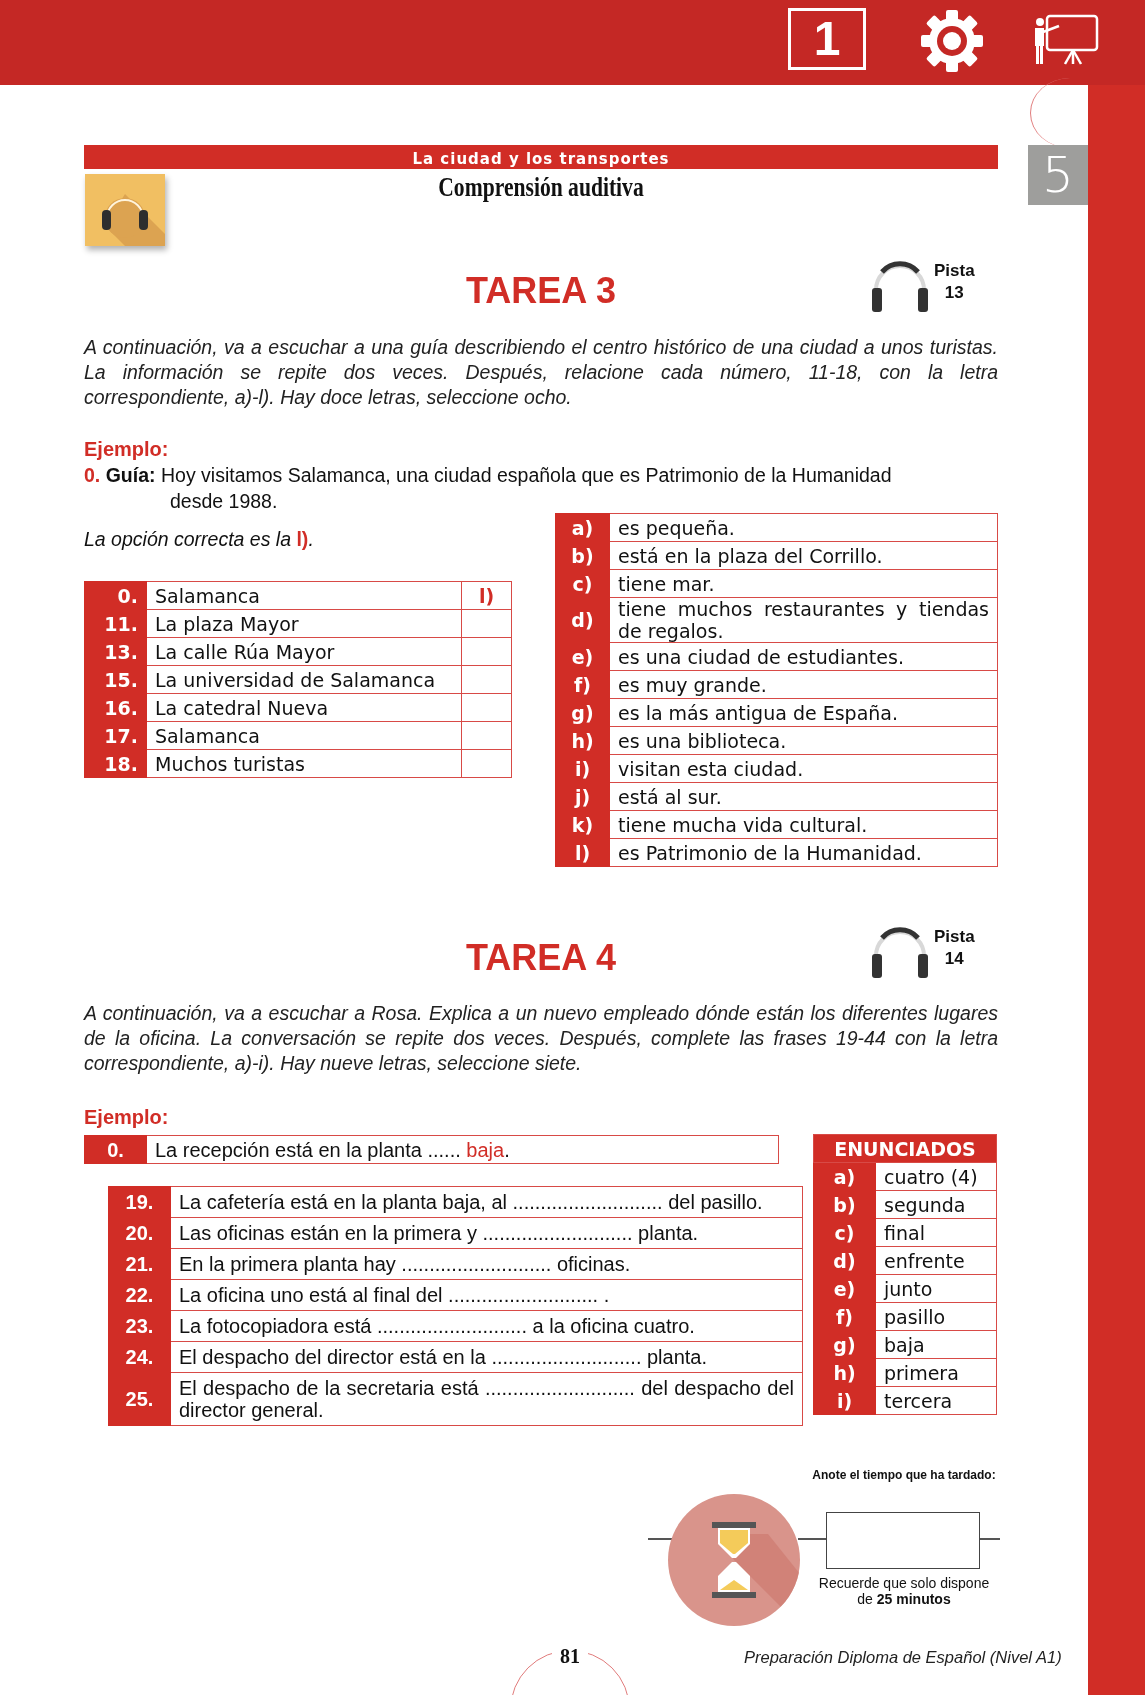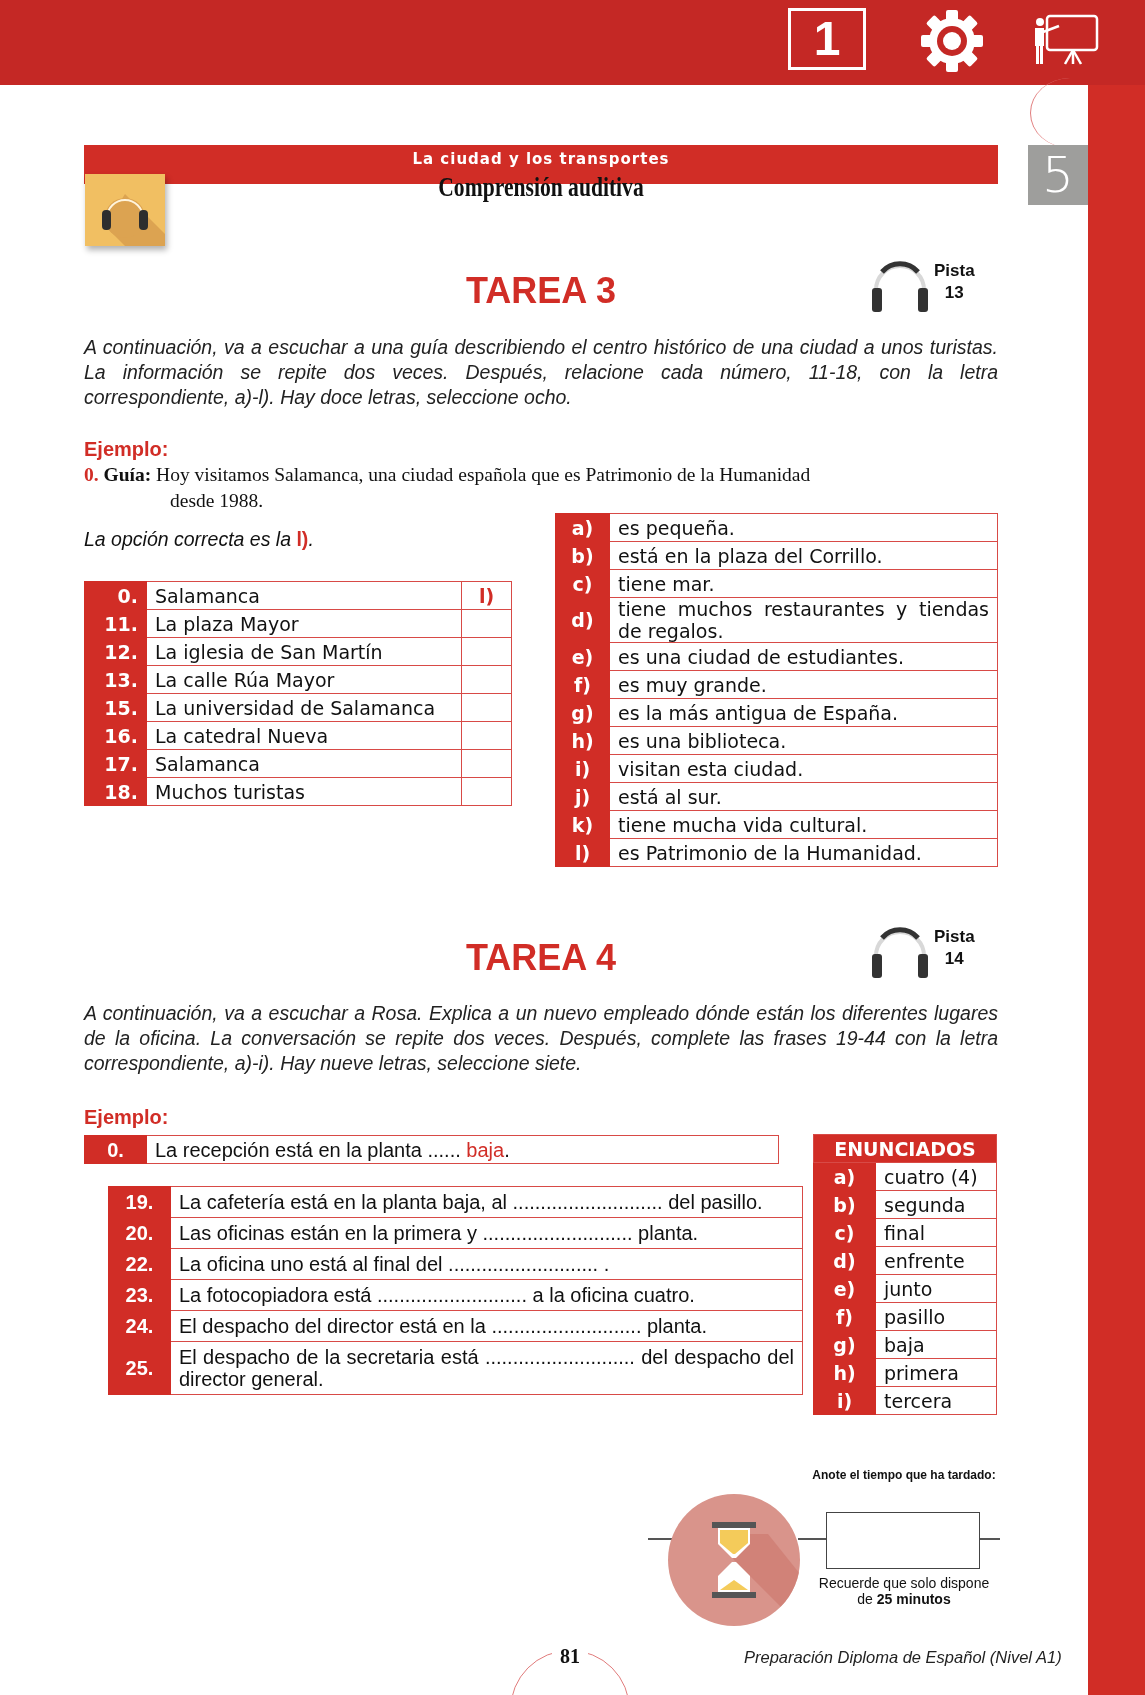--- a/index.html
+++ b/index.html
@@ -10,38 +10,38 @@
   .unit-box { position: absolute; left: 788px; top: 8px; width: 78px; height: 62px; border: 3px solid #fff; color: #fff;
     font-family: "Liberation Sans", sans-serif; font-weight: bold; font-size: 48px; text-align: center; line-height: 56px; }
   .gear { position: absolute; left: 919px; top: 8px; width: 66px; height: 66px; }
   .teacher { position: absolute; left: 1033px; top: 14px; width: 68px; height: 56px; }
 
   .right-band { position: absolute; left: 1088px; top: 85px; width: 57px; height: 1610px; background: #d12d26; }
   .arc-top { position: absolute; left: 1030px; top: 78px; width: 80px; height: 70px; border-left: 1.5px solid #e07b7b; border-radius: 50%; }
   .chapter-tab { position: absolute; left: 1028px; top: 145px; width: 60px; height: 60px; background: #9e9e9c; color: #fff;
     font-family: "DejaVu Sans", sans-serif; font-size: 50px; text-align: center; line-height: 60px; font-weight: 300; }
 
-  .section-bar { position: absolute; left: 84px; top: 145px; width: 914px; height: 39px; background: #d12d26; color: #fff;
+  .section-bar { position: absolute; left: 84px; top: 145px; width: 914px; height: 24px; background: #d12d26; color: #fff;
     font-family: "DejaVu Sans", sans-serif; font-weight: bold; font-size: 15px; text-align: center; line-height: 28px; letter-spacing: 1px; }
   .section-sub { position: absolute; left: 84px; top: 172px; width: 914px; text-align: center;
     font-family: "Liberation Serif", serif; font-weight: bold; font-size: 27px; transform: scaleX(0.8); }
   .audio-badge { position: absolute; left: 85px; top: 174px; width: 80px; height: 72px; background: #f1bf62;
     box-shadow: 2px 4px 6px rgba(0,0,0,0.3); overflow: hidden; }
 
   .tarea-title { position: absolute; left: 84px; width: 914px; text-align: center; color: #d12d26;
     font-family: "Liberation Sans", sans-serif; font-weight: bold; font-size: 36px; }
   .pista { position: absolute; width: 120px; height: 60px; }
   .pista svg { position: absolute; left: 0; top: 0; }
   .pista-label { position: absolute; left: 66px; top: 6px; font-family: "Liberation Sans", sans-serif; font-weight: bold;
     font-size: 17px; text-align: center; line-height: 22px; }
 
   .instr { position: absolute; left: 84px; width: 914px; font-family: "Liberation Sans", sans-serif; font-style: italic;
     font-size: 19.5px; line-height: 25px; text-align: justify; color: #222; }
   .red-label { position: absolute; left: 84px; color: #d12d26; font-family: "Liberation Sans", sans-serif; font-weight: bold; font-size: 20px; }
-  .ex-line { position: absolute; left: 84px; font-family: Liberation Serif, serif; font-size: 19.5px; line-height: 26px; }
+  .ex-line { position: absolute; left: 84px; font-family: Liberation Sans, sans-serif; font-size: 19.5px; line-height: 26px; }
   .ex-line .num { color: #d12d26; font-weight: bold; }
   .ex-line .who { font-weight: bold; }
   .correct-line { position: absolute; left: 84px; top: 528px; font-family: "Liberation Sans", sans-serif; font-style: italic; font-size: 19.5px; }
   .correct-line .red { color: #d12d26; font-weight: bold; font-style: normal; }
 
   table.t { position: absolute; border-collapse: collapse; font-family: "DejaVu Sans", sans-serif; font-size: 19px; }
   table.t td { border: 1.5px solid #d84a46; height: 28px; padding: 0 8px; line-height: 22px; }
   table.t td.n { background: #d12d26; color: #fff; font-weight: bold; text-align: right; border-color: #d12d26; }
   table.t td.l { background: #d12d26; color: #fff; font-weight: bold; text-align: center; border-color: #d12d26; }
   table.t td.ans { color: #d12d26; font-weight: bold; text-align: center; }
@@ -145,25 +145,20 @@
         <td class="n" style="width:62px;">0.</td>
         <td>Salamanca</td>
         <td class="ans" style="width:50px;">l)</td>
       </tr>
       <tr>
         <td class="n" style="width:62px;">11.</td>
         <td>La plaza Mayor</td>
         <td class="ans" style="width:50px;"></td>
       </tr>
       <tr>
-        <td class="n" style="width:62px;">12.</td>
-        <td>La iglesia de San Martín</td>
-        <td class="ans" style="width:50px;"></td>
-      </tr>
-      <tr>
         <td class="n" style="width:62px;">13.</td>
         <td>La calle Rúa Mayor</td>
         <td class="ans" style="width:50px;"></td>
       </tr>
       <tr>
         <td class="n" style="width:62px;">15.</td>
         <td>La universidad de Salamanca</td>
         <td class="ans" style="width:50px;"></td>
       </tr>
       <tr>
@@ -266,20 +261,24 @@
 
 <table class="t t4" style="left:84px; top:1186px; width:695px;margin-left:24px;">
   <tbody id="t4-items">
       <tr>
         <td class="n" style="width:62px;">19.</td>
         <td class="just" style="padding-top:4px;padding-bottom:4px;">La cafetería está en la planta baja, al ........................... del pasillo.</td>
       </tr>
       <tr>
         <td class="n" style="width:62px;">20.</td>
         <td class="just" style="padding-top:4px;padding-bottom:4px;">Las oficinas están en la primera y ........................... planta.</td>
+      </tr>
+      <tr>
+        <td class="n" style="width:62px;">21.</td>
+        <td class="just" style="padding-top:4px;padding-bottom:4px;">En la primera planta hay ........................... oficinas.</td>
       </tr>
       <tr>
         <td class="n" style="width:62px;">22.</td>
         <td class="just" style="padding-top:4px;padding-bottom:4px;">La oficina uno está al final del ........................... .</td>
       </tr>
       <tr>
         <td class="n" style="width:62px;">23.</td>
         <td class="just" style="padding-top:4px;padding-bottom:4px;">La fotocopiadora está ........................... a la oficina cuatro.</td>
       </tr>
       <tr>

